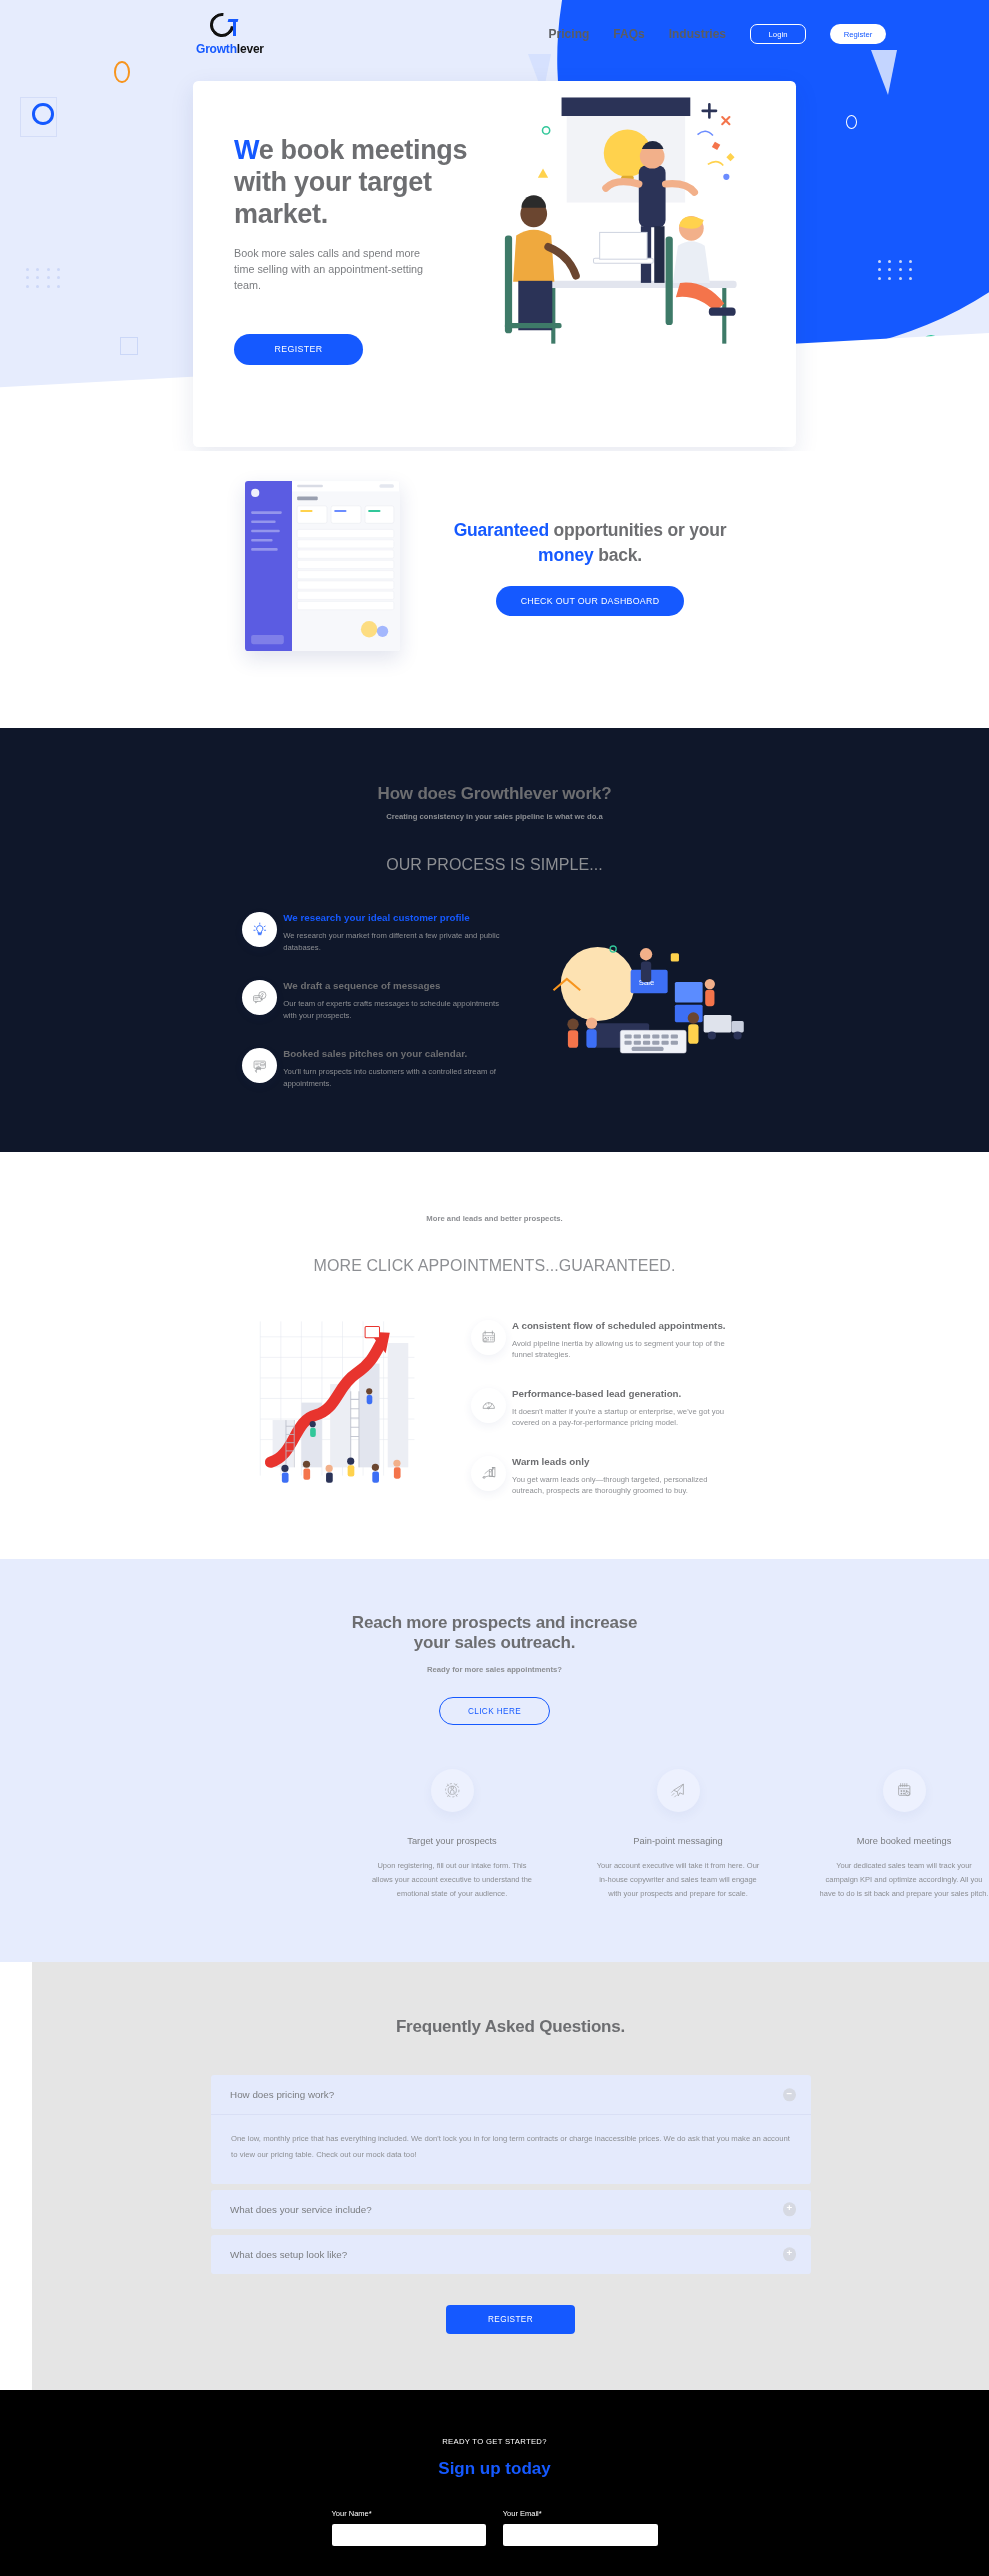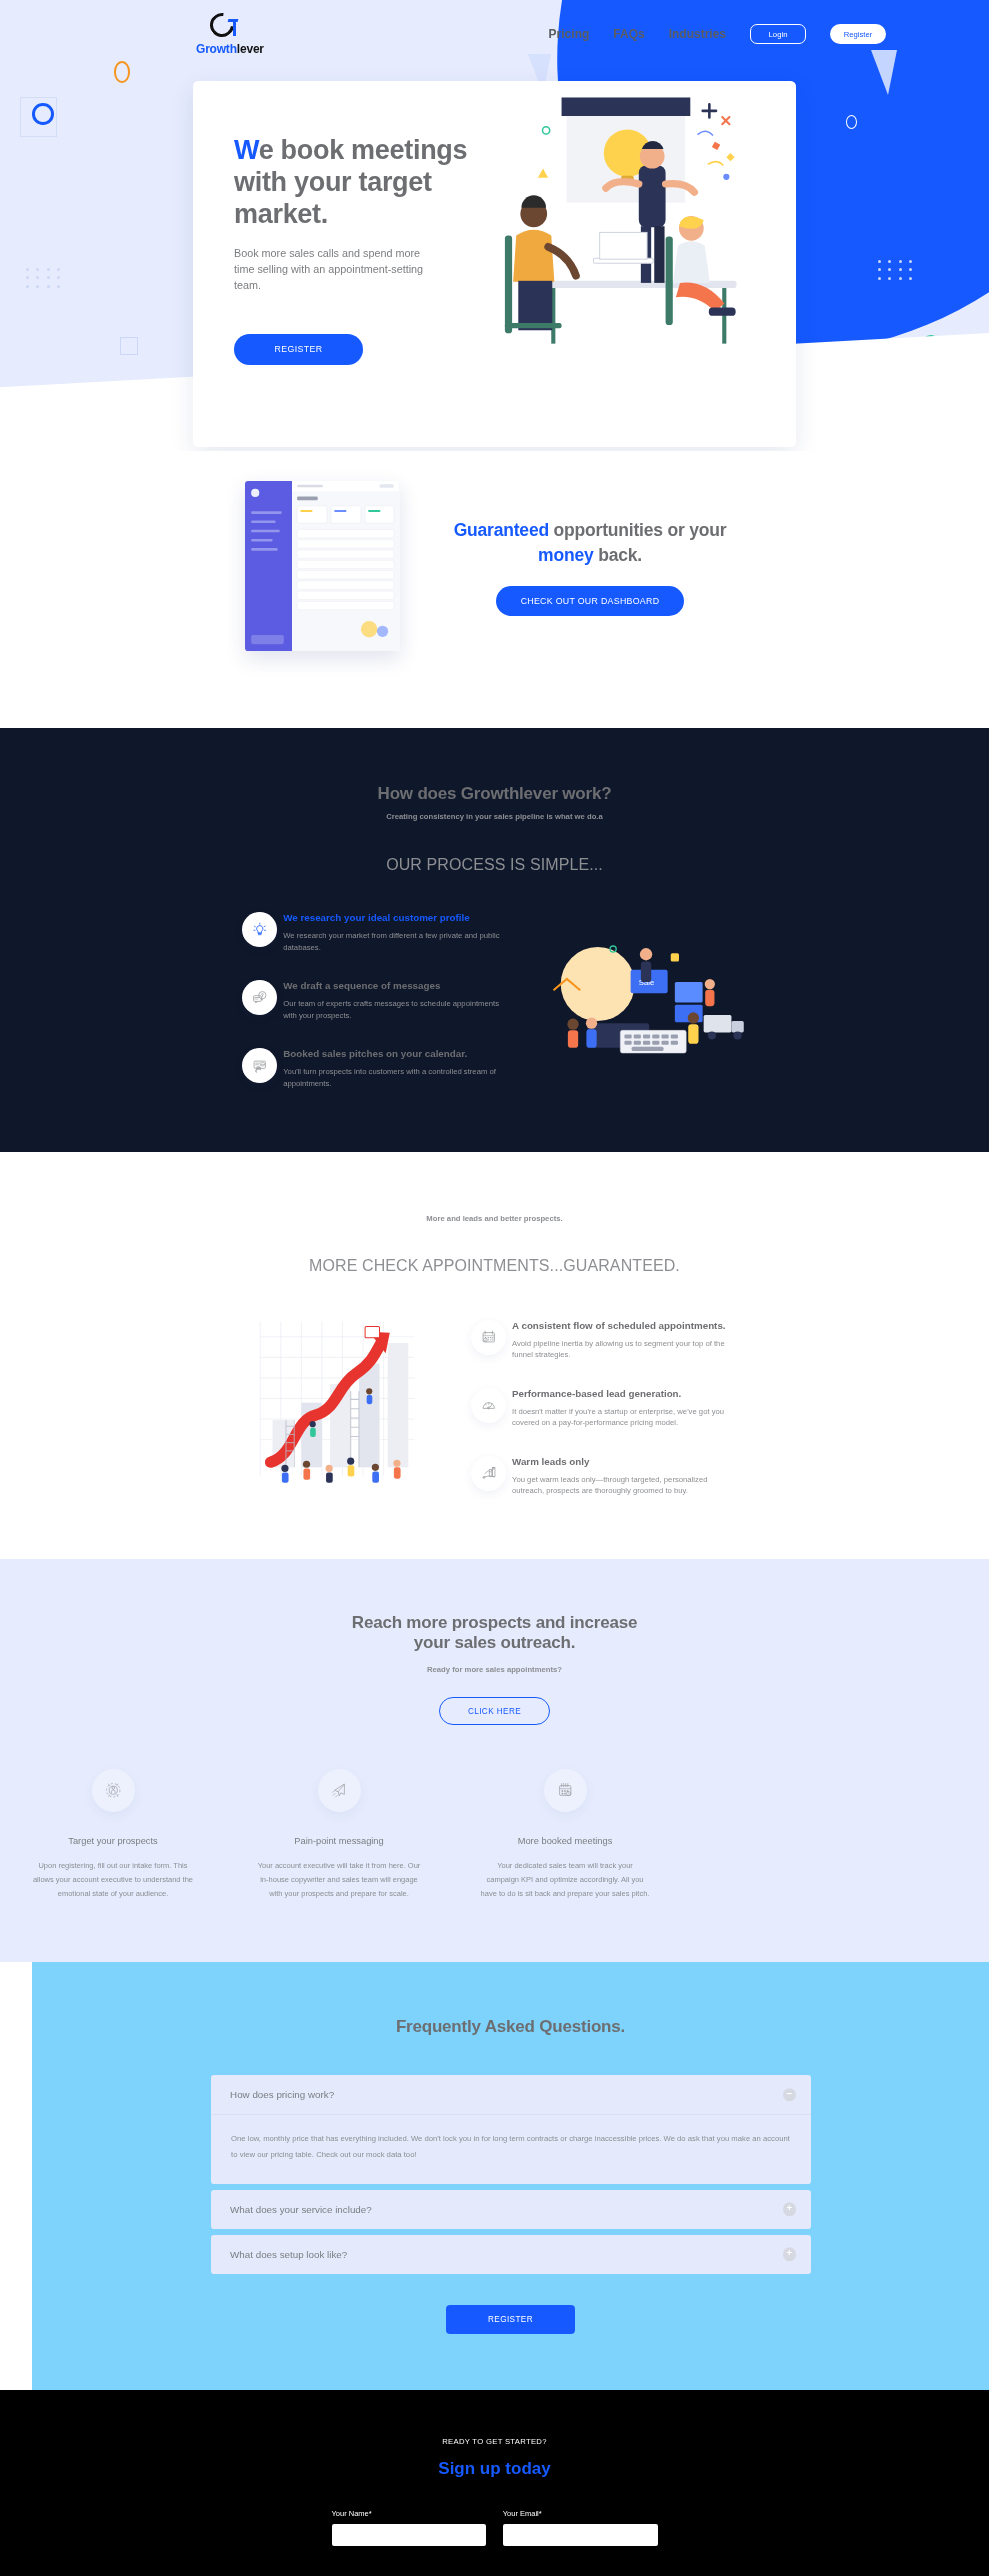--- a/index.html
+++ b/index.html
@@ -167,32 +167,32 @@
   .expect-list { width:268px; padding-top:5.2px;}
 
   
   .reach { background:#e6ecfd; padding:54px 0 61px; }
   .reach-btn {
     margin:23px auto 0; display:block;
     height:28px; padding:0 28px;
     background:transparent; border:1px solid #1559ff; border-radius:15.5px;
     color:#1559ff; font-size:8.2px; letter-spacing:0.4px; cursor:pointer;
   }
-  .cols { display:flex; justify-content:flex-start; gap:56px; margin-top:44px;margin-left:28px; }
+  .cols { display:flex; justify-content:flex-end; gap:56px; margin-top:44px;margin-left:28px; }
   .col { width:170px; text-align:center; }
   .col-ic {
     width:43px; height:43px; border-radius:50%; margin:0 auto;
     background:#edf1fe; box-shadow:0 4.1px 11.3px rgba(40,60,130,.05);
     display:flex; align-items:center; justify-content:center;
   }
   .col-h { font-size:9.3px; color:#7b7d80; margin-top:24px; }
   .col-p { font-size:7.5px; line-height:1.85; color:#8d8f93; margin-top:13.4px; }
 
   
-  .faq { background:#7dd3fc; padding:55px 0 56px;margin-left:32px; }
+  .faq { background:#e5e5e5; padding:55px 0 56px;margin-left:32px; }
   .faq-list { width:600px; margin:38px auto 0; }
   .faq-item { margin-bottom:6.2px; border-radius:3.1px; overflow:hidden; }
   .faq-q {
     background:#e4eafc; height:39px; display:flex; align-items:center;
     padding:0 19.6px; cursor:pointer; position:relative;
   }
   .faq-q span { font-size:9.8px; color:#7b7d80; }
   .faq-toggle {
     position:absolute; right:14.4px; top:50%; transform:translateY(-50%);
     width:13.4px; height:13.4px; border-radius:50%; background:#d6d9e2;
@@ -500,21 +500,21 @@
           <path d="M34 132 l26 -22 26 22" fill="none" stroke="#f7941d" stroke-width="4"></path>
           <circle cx="150" cy="52" r="6" fill="none" stroke="#32c79a" stroke-width="2.5"></circle>
           <rect x="262" y="60" width="16" height="16" rx="3" fill="#ffd24d"></rect>
         </svg>
       </div>
     </div>
   </section>
 
   <section class="expect">
     <p class="sec-sub">More and leads and better prospects.</p>
-    <p class="sec-kicker" style="margin-top:34px;">MORE CHECK APPOINTMENTS...GUARANTEED.</p>
+    <p class="sec-kicker" style="margin-top:34px;">MORE CLICK APPOINTMENTS...GUARANTEED.</p>
 
     <div class="expect-body">
       <div class="expect-art">
         <svg width="185" height="170" viewBox="0 0 360 330">
           <g stroke="#e2e5ee" stroke-width="1">
             <path d="M20 14 v300"></path>
               <path d="M20 44 h300"></path>
               <path d="M20 84 h300"></path>
               <path d="M20 124 h300"></path>
             <path d="M20 164 h300"></path>

